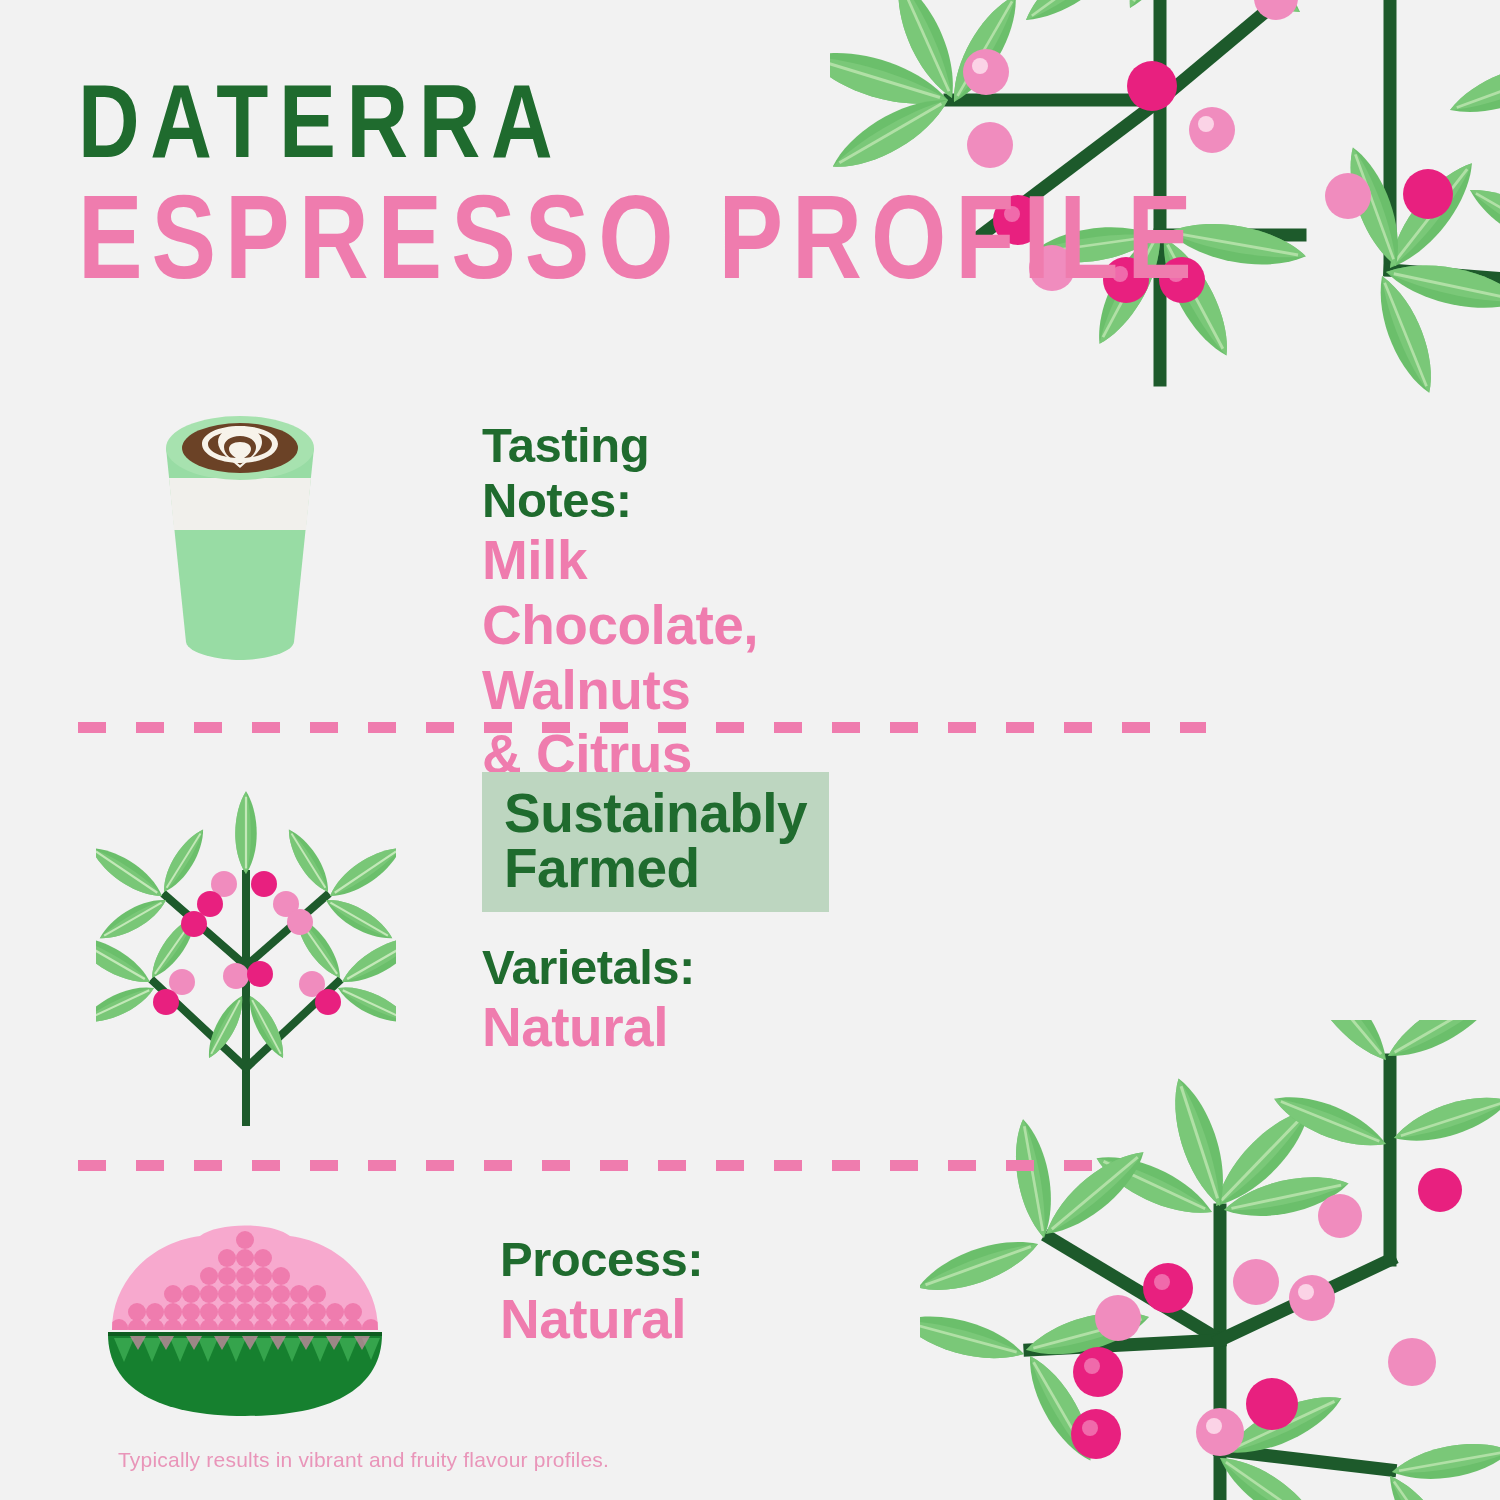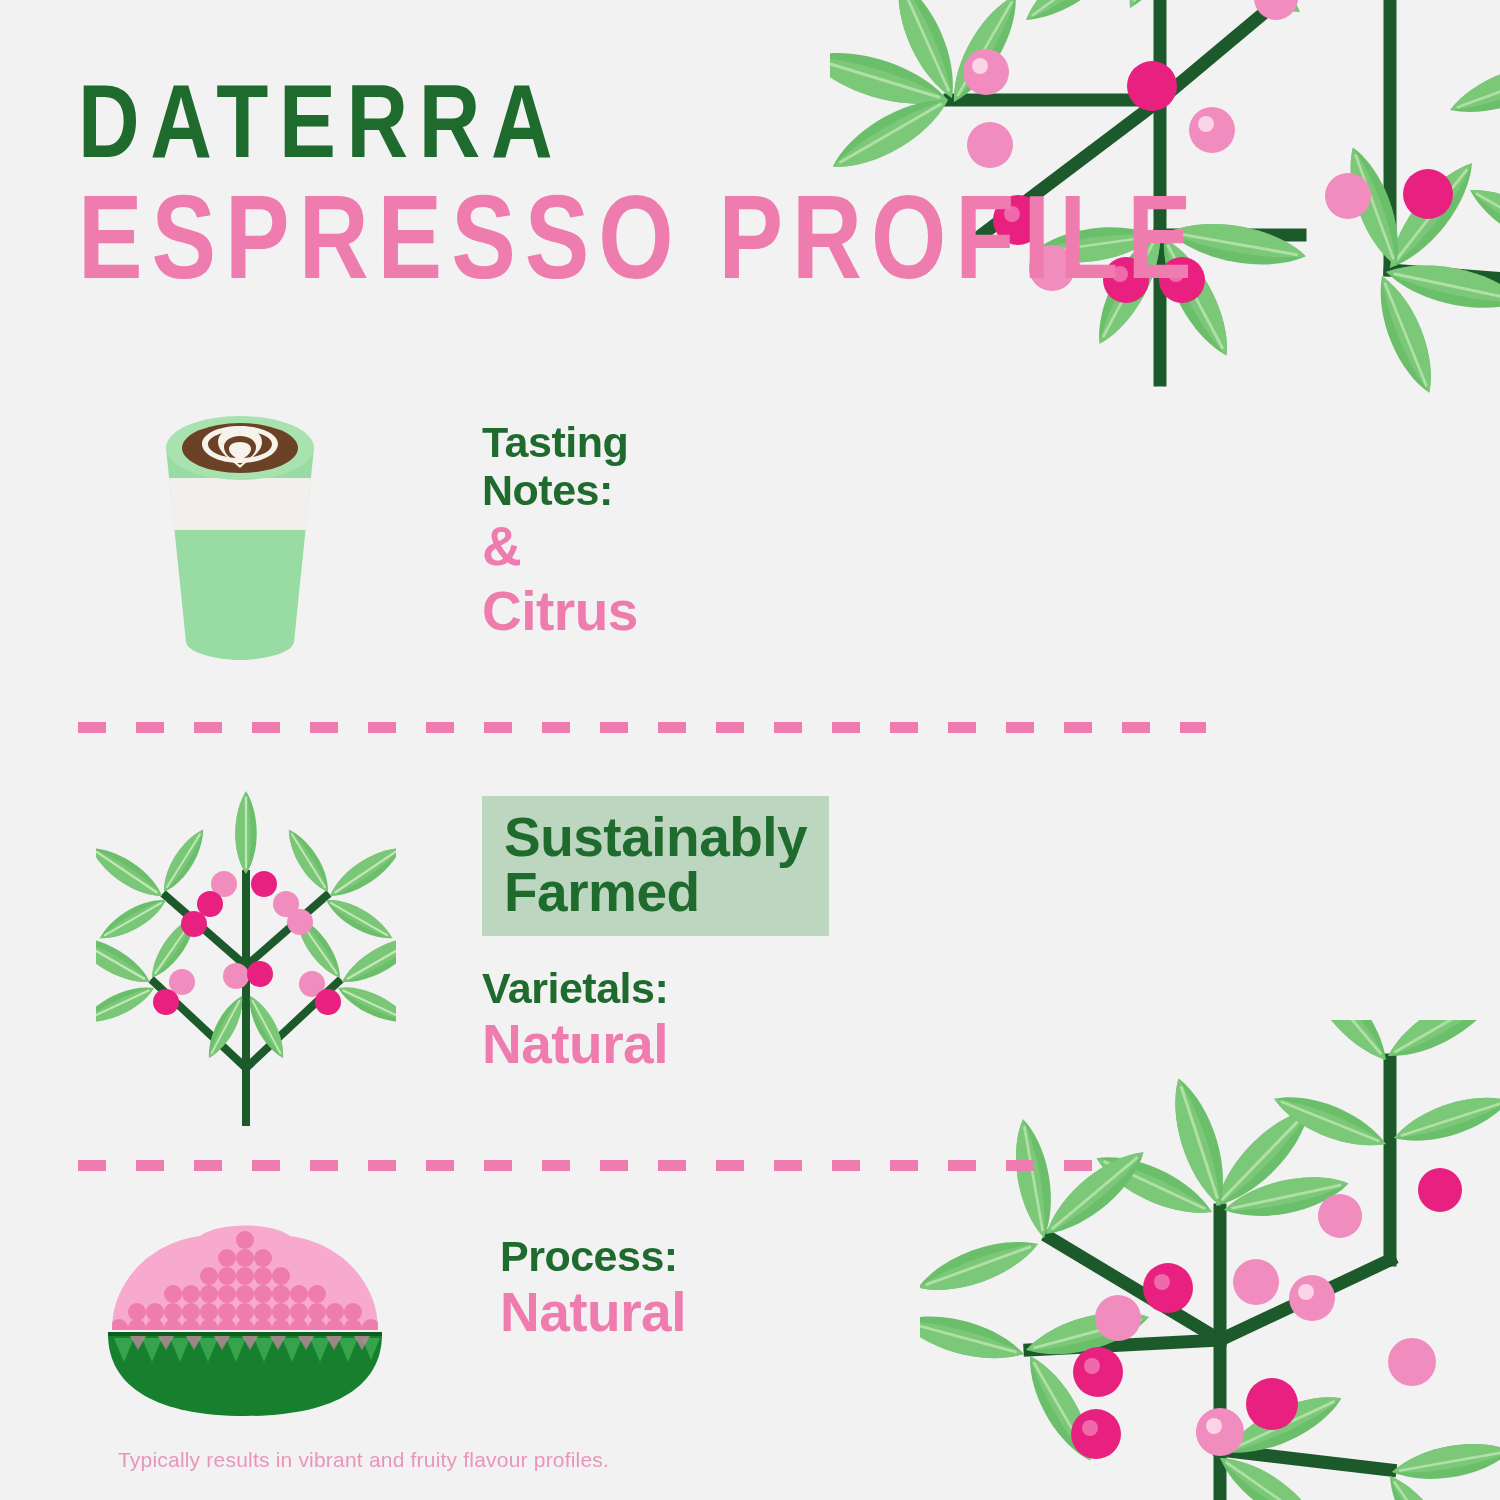--- a/index.html
+++ b/index.html
@@ -57,21 +57,21 @@
     position: absolute;
     z-index: 4;
   }
   .row-icon {
     position: absolute;
   }
   .row-text {
     position: absolute;
   }
   .label {
-    font-size: 43px;
+    font-size: 49px;
     font-weight: 700;
     color: #1f6b2e;
     line-height: 1.12;
     letter-spacing: -0.5px;
   }
   .value {
     font-size: 55px;
     font-weight: 700;
     color: #ef7cae;
     line-height: 1.18;
@@ -79,21 +79,20 @@
   }
   #badge-sustainably {
     display: inline-block;
     background: #bdd6c0;
     color: #1f6b2e;
     font-size: 55px;
     font-weight: 700;
     padding: 14px 22px 16px 22px;
     line-height: 1;
     letter-spacing: -0.5px;
-    margin-top: 24px;
   }
 
   
   .divider {
     position: absolute;
     height: 11px;
     z-index: 4;
     background-image: linear-gradient(to right, #ef7cae 0 28px, rgba(0,0,0,0) 28px 58px);
     background-size: 58px 11px;
     background-repeat: repeat-x;
@@ -264,20 +263,21 @@
       <path d="M100,40 C90,40 84,45 84,51 C84,59 92,63 100,69 C108,63 116,59 116,51 C116,45 110,40 100,40 Z" fill="#6b4226"></path>
       <path d="M100,46 C93,46 89,49 89,53 C89,58 95,61 100,65 C105,61 111,58 111,53 C111,49 107,46 100,46 Z" fill="#f7f3ea"></path>
       <path d="M62,48 C62,38 78,30 100,30 C104,30 104,35 100,35 C82,35 68,41 68,48 C68,56 82,62 100,62
                C104,62 104,67 100,67 C78,67 62,58 62,48 Z" fill="#f7f3ea"></path>
       <path d="M138,48 C138,38 122,30 100,30 C96,30 96,35 100,35 C118,35 132,41 132,48 C132,56 118,62 100,62
                C96,62 96,67 100,67 C122,67 138,58 138,48 Z" fill="#f7f3ea"></path>
     </svg>
 
     <div class="row-text" style="left:482px; top:418px;">
       <div class="label">Tasting Notes:</div>
+      <div class="value">Milk Chocolate, Walnuts</div>
       <div class="value">&amp; Citrus</div>
     </div>
   </div>
 
   <div class="divider" id="divider-1"></div>
 
   <div class="row">
     <svg class="row-icon" style="left:96px; top:786px;" width="300" height="340" viewBox="0 0 300 340">
       <defs>
         <g id="plantLeaf">

